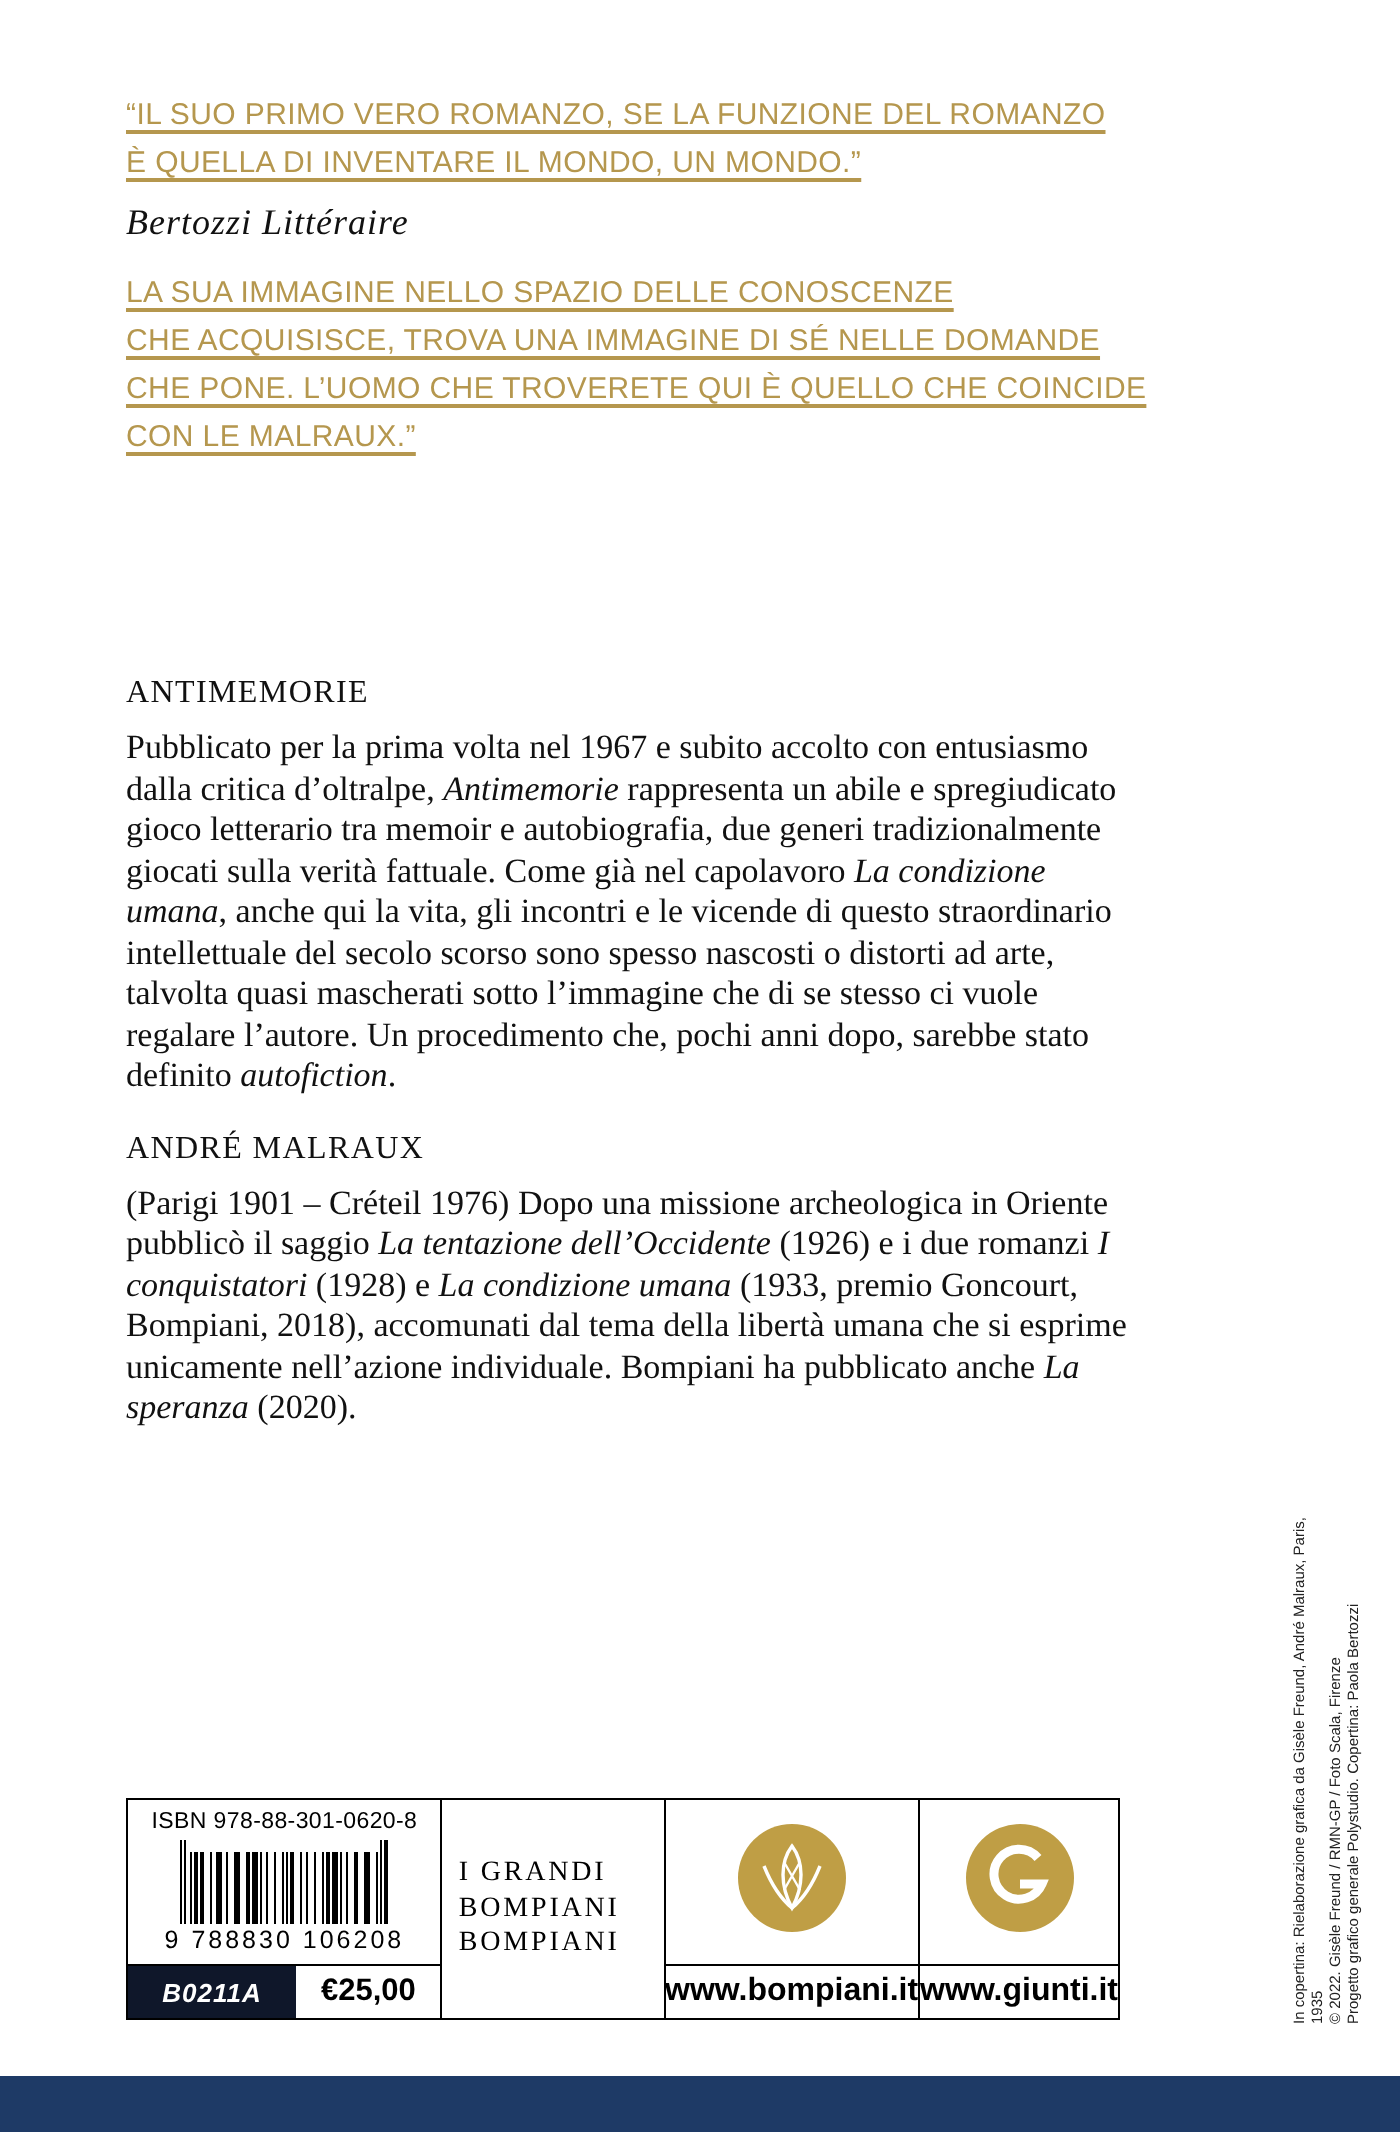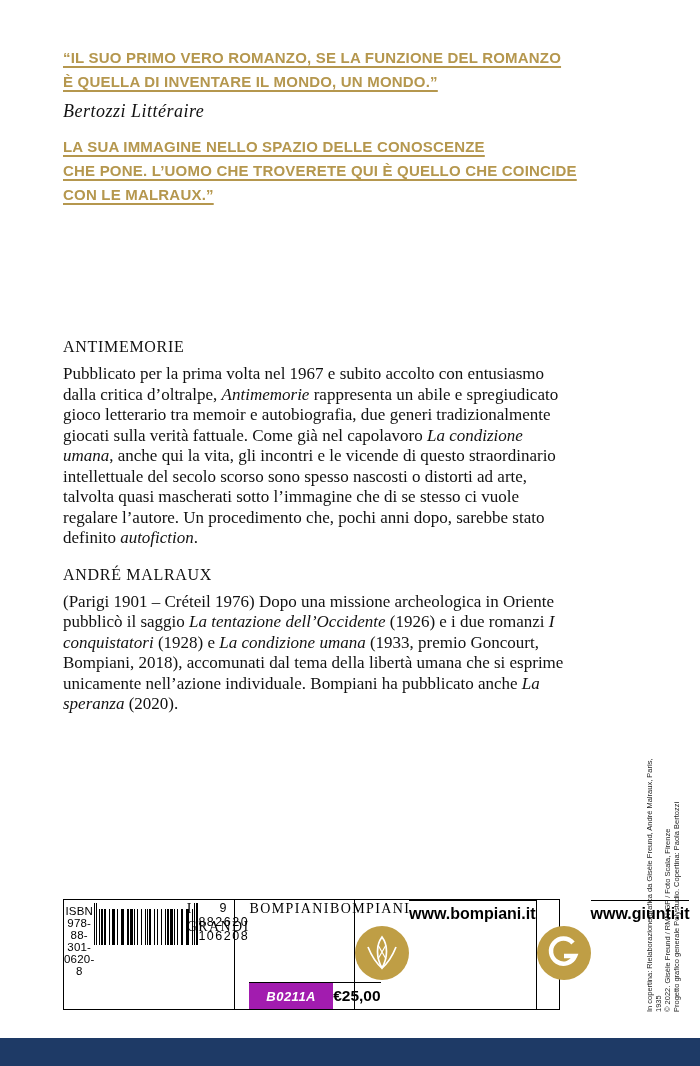--- a/index.html
+++ b/index.html
@@ -3,21 +3,21 @@
 <meta charset="utf-8">
 <style>
   html,body{margin:0;padding:0;background:#e8e8e8;}
   .page{
     position:relative;width:700px;height:1066px;background:#ffffff;
     font-family:"Liberation Serif",serif;overflow:hidden;margin:0 auto;
   }
   
   .quotes{position:absolute;left:63px;top:46px;width:590px;}
   .qline{
-    font-family:"Liberation Sans",sans-serif;font-weight:bold;
+    font-family:"Liberation Sans",sans-serif;font-weight:normal;
     font-size:15px;line-height:24px;color:#b5974e;
     text-decoration:underline;text-decoration-thickness:1.5px;text-underline-offset:3px;
     letter-spacing:.2px;white-space:nowrap;
   }
   .attribution{
     font-family:"Liberation Serif",serif;font-style:italic;
     font-size:18px;color:#111;margin:7px 0 13px;letter-spacing:.5px;
   }
   
   .main-text{position:absolute;left:63px;top:338px;width:502px;color:#111;}
@@ -30,29 +30,29 @@
     position:absolute;left:645px;top:1012px;width:258px;height:27px;
     transform:rotate(-90deg);transform-origin:top left;
     font-family:"Liberation Sans",sans-serif;font-size:7.5px;line-height:9px;color:#222;
   }
   
   .footer{
     position:absolute;left:63px;top:899px;width:497px;height:111px;
     border:1px solid #000;display:flex;font-family:"Liberation Sans",sans-serif;
     box-sizing:border-box;background:#fff;
   }
-  .cell{border-left:1px solid #000;box-sizing:border-box;display:flex;flex-direction:row;}
+  .cell{border-left:1px solid #000;box-sizing:border-box;display:flex;flex-direction:column;}
   .cell:first-child{border-left:none;}
   .cell-barcode{width:170px;}
   .isbn{font-size:11.5px;text-align:center;padding-top:5px;letter-spacing:.2px;color:#000;}
   .bars{height:42px;display:flex;align-items:flex-end;justify-content:center;margin-top:3px;}
   .digits{font-size:12.5px;text-align:center;letter-spacing:1.5px;padding:1px 0 2px;color:#000;}
   .pricerow{margin-top:auto;height:26px;border-top:1px solid #000;display:flex;}
   .codebox{
-    background:#a21caf;color:#fff;width:84px;display:flex;align-items:center;justify-content:center;
+    background:#0f172a;color:#fff;width:84px;display:flex;align-items:center;justify-content:center;
     font-weight:bold;font-style:italic;font-size:13px;letter-spacing:.5px;
   }
   .price{flex:1;display:flex;align-items:center;justify-content:center;font-weight:bold;font-size:15.5px;color:#000;}
   .cell-series{width:120px;justify-content:center;padding-left:8px;
     font-family:"Liberation Serif",serif;font-size:14px;letter-spacing:1.4px;line-height:17.5px;color:#000;}
   .cell-logo{flex:1;}
   .logo-area{flex:1;display:flex;align-items:center;justify-content:center;}
   .site{
     height:26px;border-top:1px solid #000;display:flex;align-items:center;justify-content:center;
     font-weight:bold;font-size:16px;color:#000;
@@ -66,20 +66,21 @@
 <div class="page">
 
   <div class="quotes">
     <div>
         <div class="qline">“IL SUO PRIMO VERO ROMANZO, SE LA FUNZIONE DEL ROMANZO</div>
         <div class="qline">È QUELLA DI INVENTARE IL MONDO, UN MONDO.”</div>
       </div>
     <div class="attribution">Bertozzi Littéraire</div>
     <div>
         <div class="qline">LA SUA IMMAGINE NELLO SPAZIO DELLE CONOSCENZE</div>
+        <div class="qline">CHE ACQUISISCE, TROVA UNA IMMAGINE DI SÉ NELLE DOMANDE</div>
         <div class="qline">CHE PONE. L’UOMO CHE TROVERETE QUI È QUELLO CHE COINCIDE</div>
         <div class="qline">CON LE MALRAUX.”</div>
       </div>
   </div>
 
   <div class="main-text">
     <h2 class="heading">ANTIMEMORIE</h2>
     <p class="para"><span>Pubblicato per la prima volta nel 1967 e subito accolto con entusiasmo dalla critica d’oltralpe, </span><em>Antimemorie</em><span> rappresenta un abile e spregiudicato gioco letterario tra memoir e autobiografia, due generi tradizionalmente giocati sulla verità fattuale. Come già nel capolavoro </span><em>La condizione umana</em><span>, anche qui la vita, gli incontri e le vicende di questo straordinario intellettuale del secolo scorso sono spesso nascosti o distorti ad arte, talvolta quasi mascherati sotto l’immagine che di se stesso ci vuole regalare l’autore. Un procedimento che, pochi anni dopo, sarebbe stato definito </span><em>autofiction</em><span>.</span></p>
     <h2 class="heading second">ANDRÉ MALRAUX</h2>
     <p class="para"><span>(Parigi 1901 – Créteil 1976) Dopo una missione archeologica in Oriente pubblicò il saggio </span><em>La tentazione dell’Occidente</em><span> (1926) e i due romanzi </span><em>I conquistatori</em><span> (1928) e </span><em>La condizione umana</em><span> (1933, premio Goncourt, Bompiani, 2018), accomunati dal tema della libertà umana che si esprime unicamente nell’azione individuale. Bompiani ha pubblicato anche </span><em>La speranza</em><span> (2020).</span></p>
@@ -120,21 +121,21 @@
           <div style="width: 2px; height: 36px; margin-right: 1px; background: rgb(0, 0, 0);"></div>
           <div style="width: 3px; height: 36px; margin-right: 1px; background: rgb(0, 0, 0);"></div>
           <div style="width: 1px; height: 36px; margin-right: 2px; background: rgb(0, 0, 0);"></div>
           <div style="width: 1px; height: 36px; margin-right: 3px; background: rgb(0, 0, 0);"></div>
           <div style="width: 2px; height: 36px; margin-right: 3px; background: rgb(0, 0, 0);"></div>
           <div style="width: 3px; height: 36px; margin-right: 3px; background: rgb(0, 0, 0);"></div>
           <div style="width: 1px; height: 36px; margin-right: 1px; background: rgb(0, 0, 0);"></div>
           <div style="width: 1px; height: 42px; margin-right: 1px; background: rgb(0, 0, 0);"></div>
           <div style="width: 2px; height: 42px; margin-right: 0px; background: rgb(0, 0, 0);"></div>
         </div>
-      <div class="digits">9 882620 106208</div>
+      <div class="digits">9 788830 106208</div>
       <div class="pricerow">
         <div class="codebox">B0211A</div>
         <div class="price">€25,00</div>
       </div>
     </div>
 
     <div class="cell cell-series">
         <div class="series-line">I GRANDI</div>
         <div class="series-line">BOMPIANI</div>
         <div class="series-line">BOMPIANI</div>

